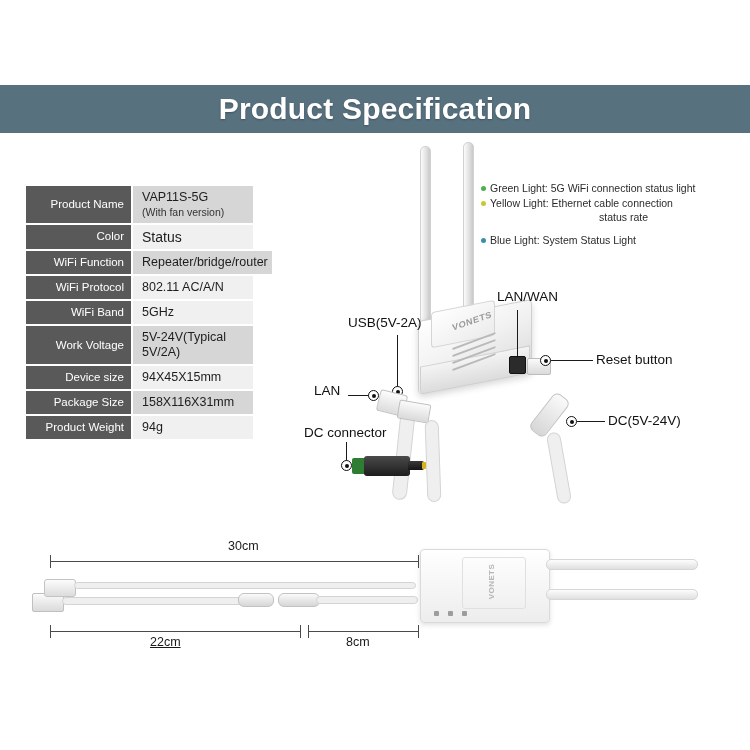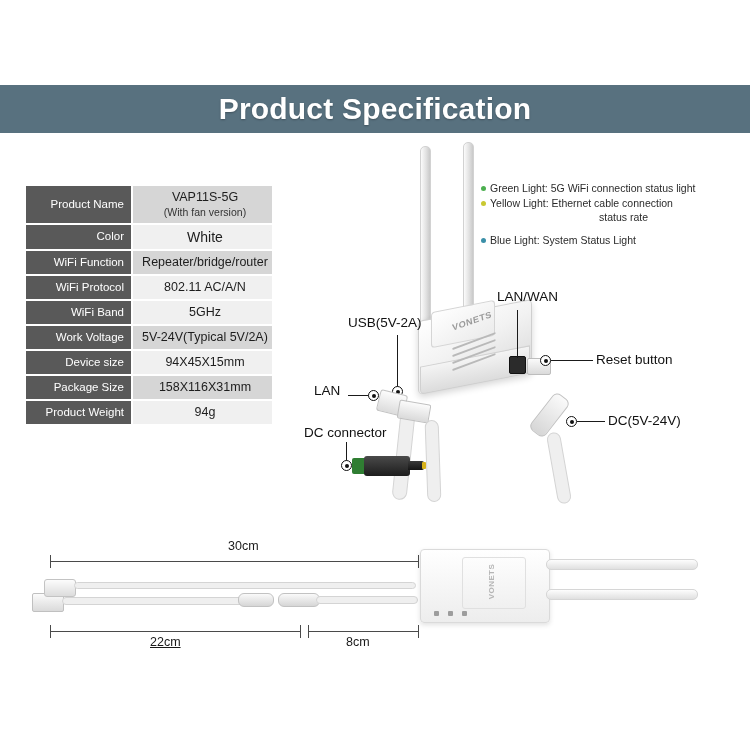--- a/index.html
+++ b/index.html
@@ -34,21 +34,21 @@
     font-weight: bold;
     letter-spacing: 0.2px;
     text-shadow: 0 1px 2px rgba(0,0,0,0.28);
   }
 
   
   .spec-table {
     position: absolute;
     left: 26px;
     top: 186px;
-    width: 246px;
+    width: 227px;
   }
   .spec-row {
     display: flex;
     margin-bottom: 2px;
     align-items: stretch;
   }
   .spec-label {
     width: 105px;
     flex: 0 0 105px;
     background: #595959;
@@ -66,21 +66,20 @@
     flex: 1 1 auto;
     padding: 4px 4px 4px 9px;
     box-sizing: border-box;
     font-size: 12.5px;
     color: #1d1d1d;
     display: flex;
     flex-direction: column;
     justify-content: center;
     line-height: 1.2;
     margin-left: 2px;
-    text-align: center;
   }
   .spec-value.shade-a { background: #d6d6d6; }
   .spec-value.shade-b { background: #f0f0f0; }
   .spec-value .sub {
     font-size: 10.5px;
     color: #333333;
     margin-top: 1px;
   }
   .row-tall .spec-label,
   .row-tall .spec-value { min-height: 32px; }
@@ -340,21 +339,21 @@
   <div class="spec-row row-tall">
     <div class="spec-label">Product Name</div>
     <div class="spec-value shade-a">
       <span>VAP11S-5G</span>
       <span class="sub">(With fan version)</span>
     </div>
   </div>
 
   <div class="spec-row">
     <div class="spec-label">Color</div>
-    <div class="spec-value shade-b val-big">White</div>
+    <div class="spec-value shade-b val-big">Status</div>
   </div>
 
   <div class="spec-row">
     <div class="spec-label">WiFi Function</div>
     <div class="spec-value shade-a">Repeater/bridge/router</div>
   </div>
 
   <div class="spec-row">
     <div class="spec-label">WiFi Protocol</div>
     <div class="spec-value shade-b">802.11 AC/A/N</div>

